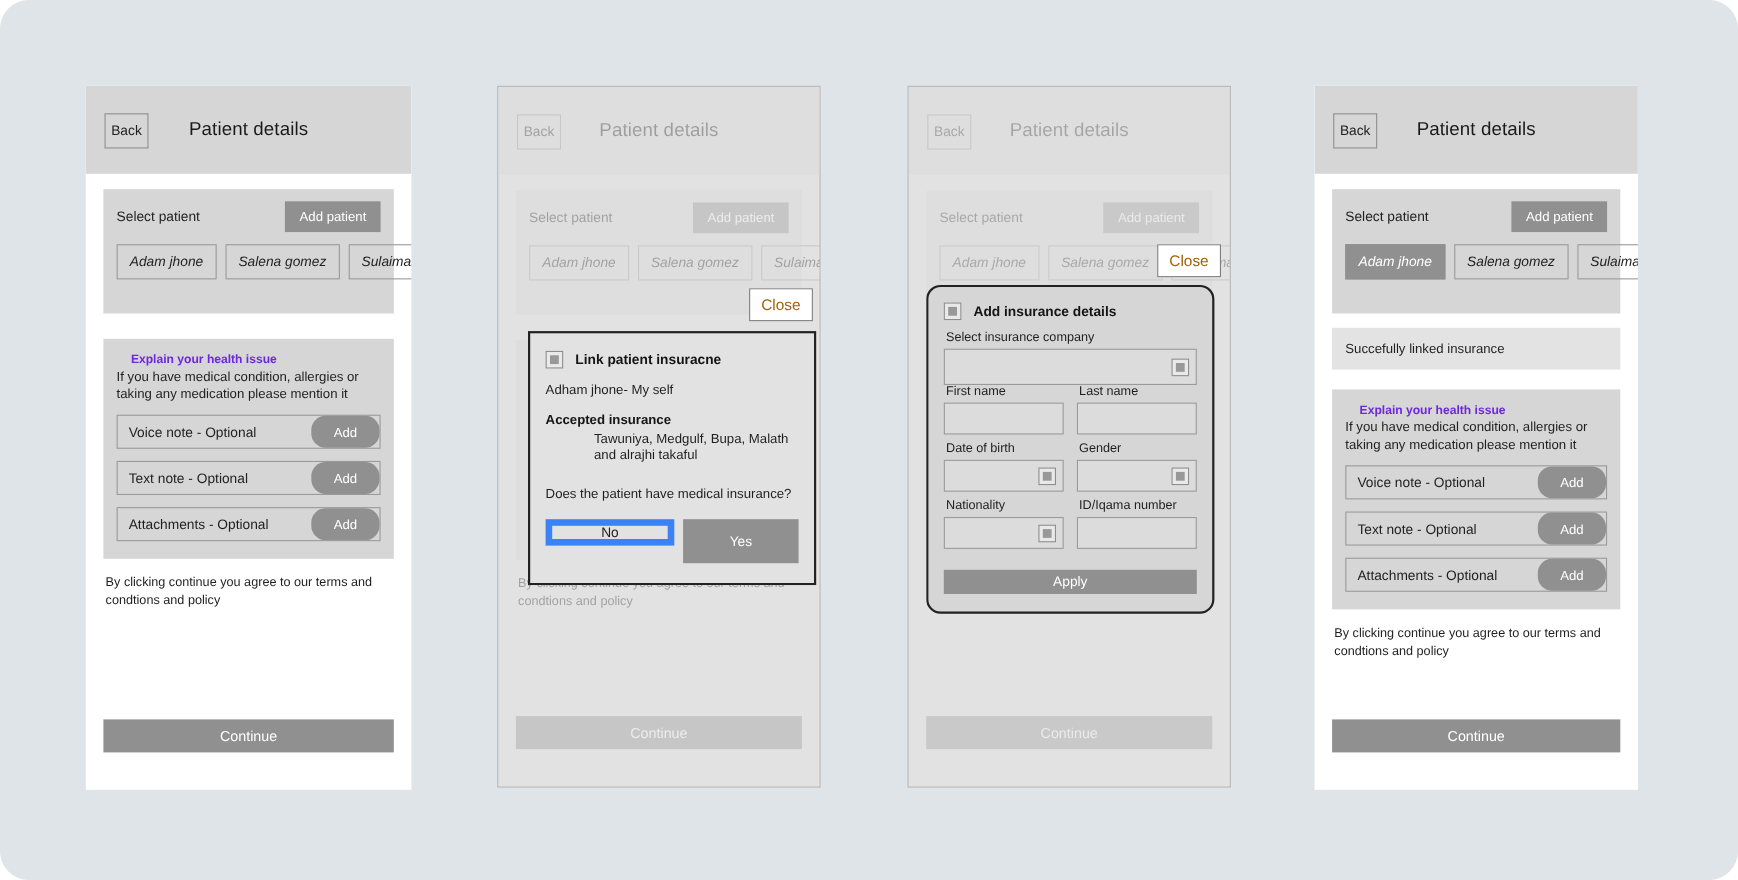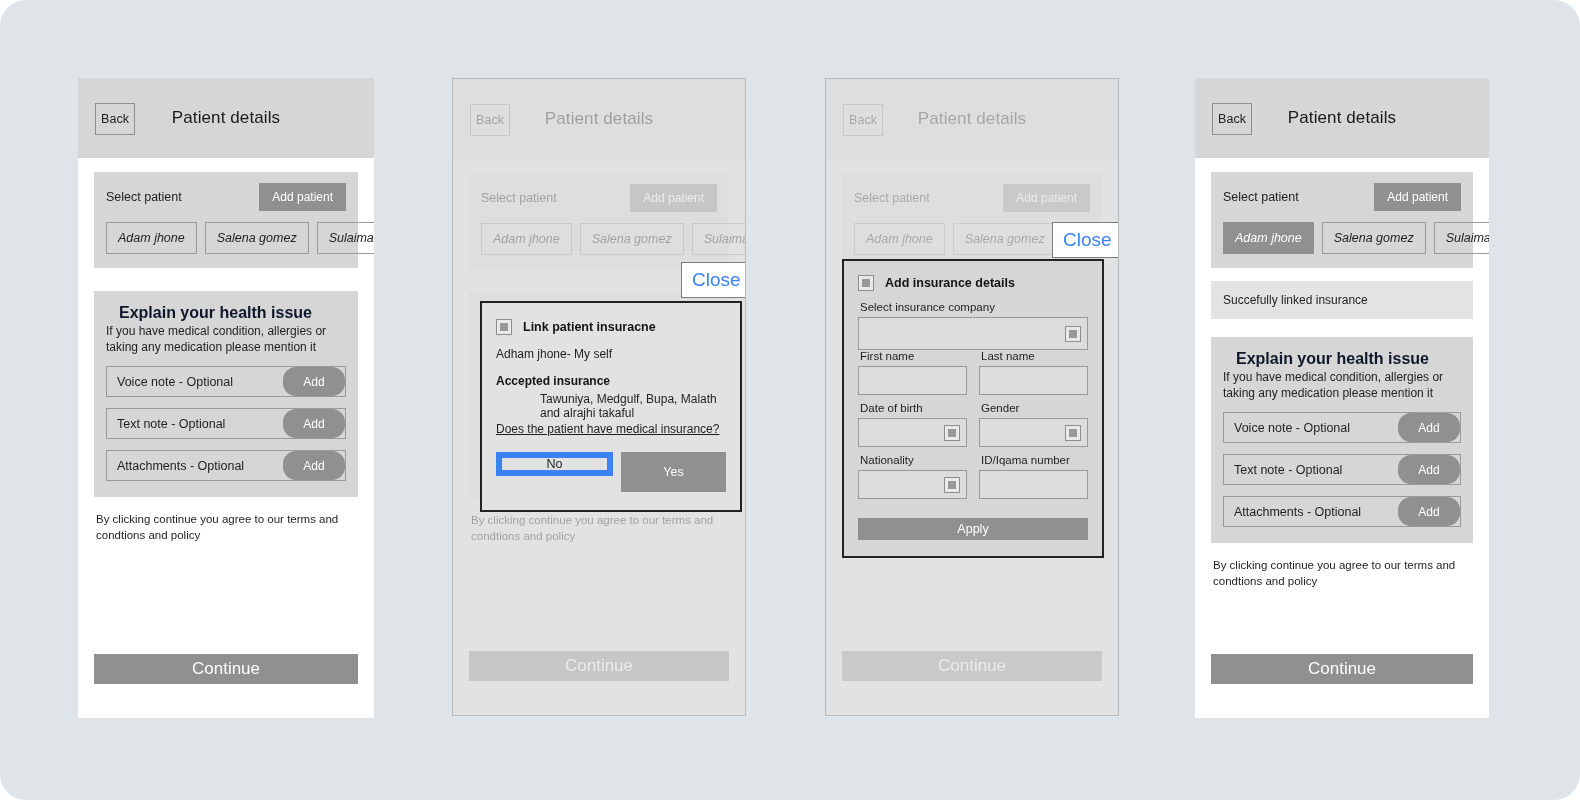--- a/index.html
+++ b/index.html
@@ -47,21 +47,21 @@
     font-weight: normal;
     color: #1a1a1a;
     letter-spacing: .1px;
   }
 
   .p-body { position: relative; padding: 0 16px; }
 
   
   .card {
     background: #d6d6d6;
-    padding: 11px 12px 14px 12px;
+    padding: 11px 12px 31px 12px;
   }
   .card-row {
     display: flex; align-items: center; justify-content: space-between;
     margin-bottom: 11px;
   }
   .card-label { font-size: 12.5px; color: #1f1f1f; }
   .btn-solid {
     background: #909090;
     color: #ffffff;
     font-size: 12px;
@@ -83,21 +83,21 @@
   
   .notice {
     background: #e3e3e3;
     font-size: 12px;
     color: #1f1f1f;
     padding: 12px 12px;
   }
 
   
   .issue-card { background: #d6d6d6; padding: 13px 12px 16px 12px; }
-  .issue-title { font-size: 16px; font-weight: bold; color: #0f172a; padding-left: 13px; }
+  .issue-title { font-size: 11px; font-weight: bold; color: #6d28d9; padding-left: 13px; }
   .issue-sub { font-size: 12px; color: #1f1f1f; line-height: 1.35; margin-top: 1px; }
   .note-row {
     display: flex; align-items: stretch; justify-content: space-between;
     border: 1px solid #9a9a9a;
     background: transparent;
     margin-top: 11px;
     height: 31px;
   }
   .note-label { font-size: 12.5px; color: #1f1f1f; display: flex; align-items: center; padding-left: 10px; }
   .note-add {
@@ -105,35 +105,35 @@
     width: 62px; display: flex; align-items: center; justify-content: center; border-radius: 13px;
   }
 
   .terms { font-size: 11.5px; color: #1f1f1f; line-height: 1.4; margin-top: 14px; padding: 0 2px; }
 
   .continue {
     position: absolute;
     left: 16px; right: 16px; bottom: 34px;
     background: #909090;
     color: #ffffff;
-    font-size: 17px;
+    font-size: 13px;
     height: 30px;
     display: flex; align-items: center; justify-content: center;
   }
 
   
   .dim { opacity: .34; }
   .dim-strong { opacity: .30; }
 
   
   .close-btn {
     position: absolute;
     border: 1px solid #7d7d7d;
     background: #ffffff;
-    font-size: 19px; color: #3b82f6;
+    font-size: 14px; color: #a16207;
     padding: 6px 10px;
     z-index: 40;
   }
 
   
   .modal {
     position: absolute;
     border: 2px solid #222;
     background: #e2e2e2;
     z-index: 30;
@@ -144,21 +144,21 @@
     width: 16px; height: 16px;
     border: 1px solid #8e8e8e;
     background: #e9e9e9;
     display: flex; align-items: center; justify-content: center;
     flex: none;
   }
   .sq-icon i { width: 8px; height: 8px; background: #989898; display: block; }
   .modal-title { font-size: 12.5px; font-weight: bold; color: #141414; }
   .modal-line { font-size: 12px; color: #1f1f1f; margin-top: 12px; }
   .modal-strong { font-size: 12px; font-weight: bold; color: #141414; margin-top: 13px; }
-  .modal-q { font-size: 12px; color: #1f1f1f; margin-top: 2px; text-decoration: underline; }
+  .modal-q { font-size: 12px; color: #1f1f1f; margin-top: 22px; }
   .modal-actions { display: flex; gap: 8px; margin-top: 16px; }
   .btn-outline {
     flex: 1; border: 6px solid #3b82f6; background: transparent;
     font-size: 12.5px; color: #1f1f1f; height: 24px;
     display: flex; align-items: center; justify-content: center;
   }
   .btn-filled {
     flex: 1; background: #909090; color: #ffffff;
     font-size: 12.5px; height: 40px;
     display: flex; align-items: center; justify-content: center;
@@ -317,21 +317,21 @@
             <span class="chip">Salena gomez</span>
             <span class="chip">Sulaiman azee</span>
           </div>
         </div>
       </div>
       <div class="continue">Continue</div>
     </div>
 
     <div class="close-btn" style="left:226px; top:143px;">Close</div>
 
-    <div class="sheet" style="left:16px; top:180px; width:262px;">
+    <div class="sheet" style="left:16px; top:180px; width:262px;border-radius:13px;">
       <div class="sheet-head">
         <span class="sq-icon">
             <i></i>
           </span>
         <span class="sheet-title">Add insurance details</span>
       </div>
 
       <div class="f-grid one">
         <div class="f-field" style="margin-bottom:0;">
           <div class="f-label">Select insurance company</div>

